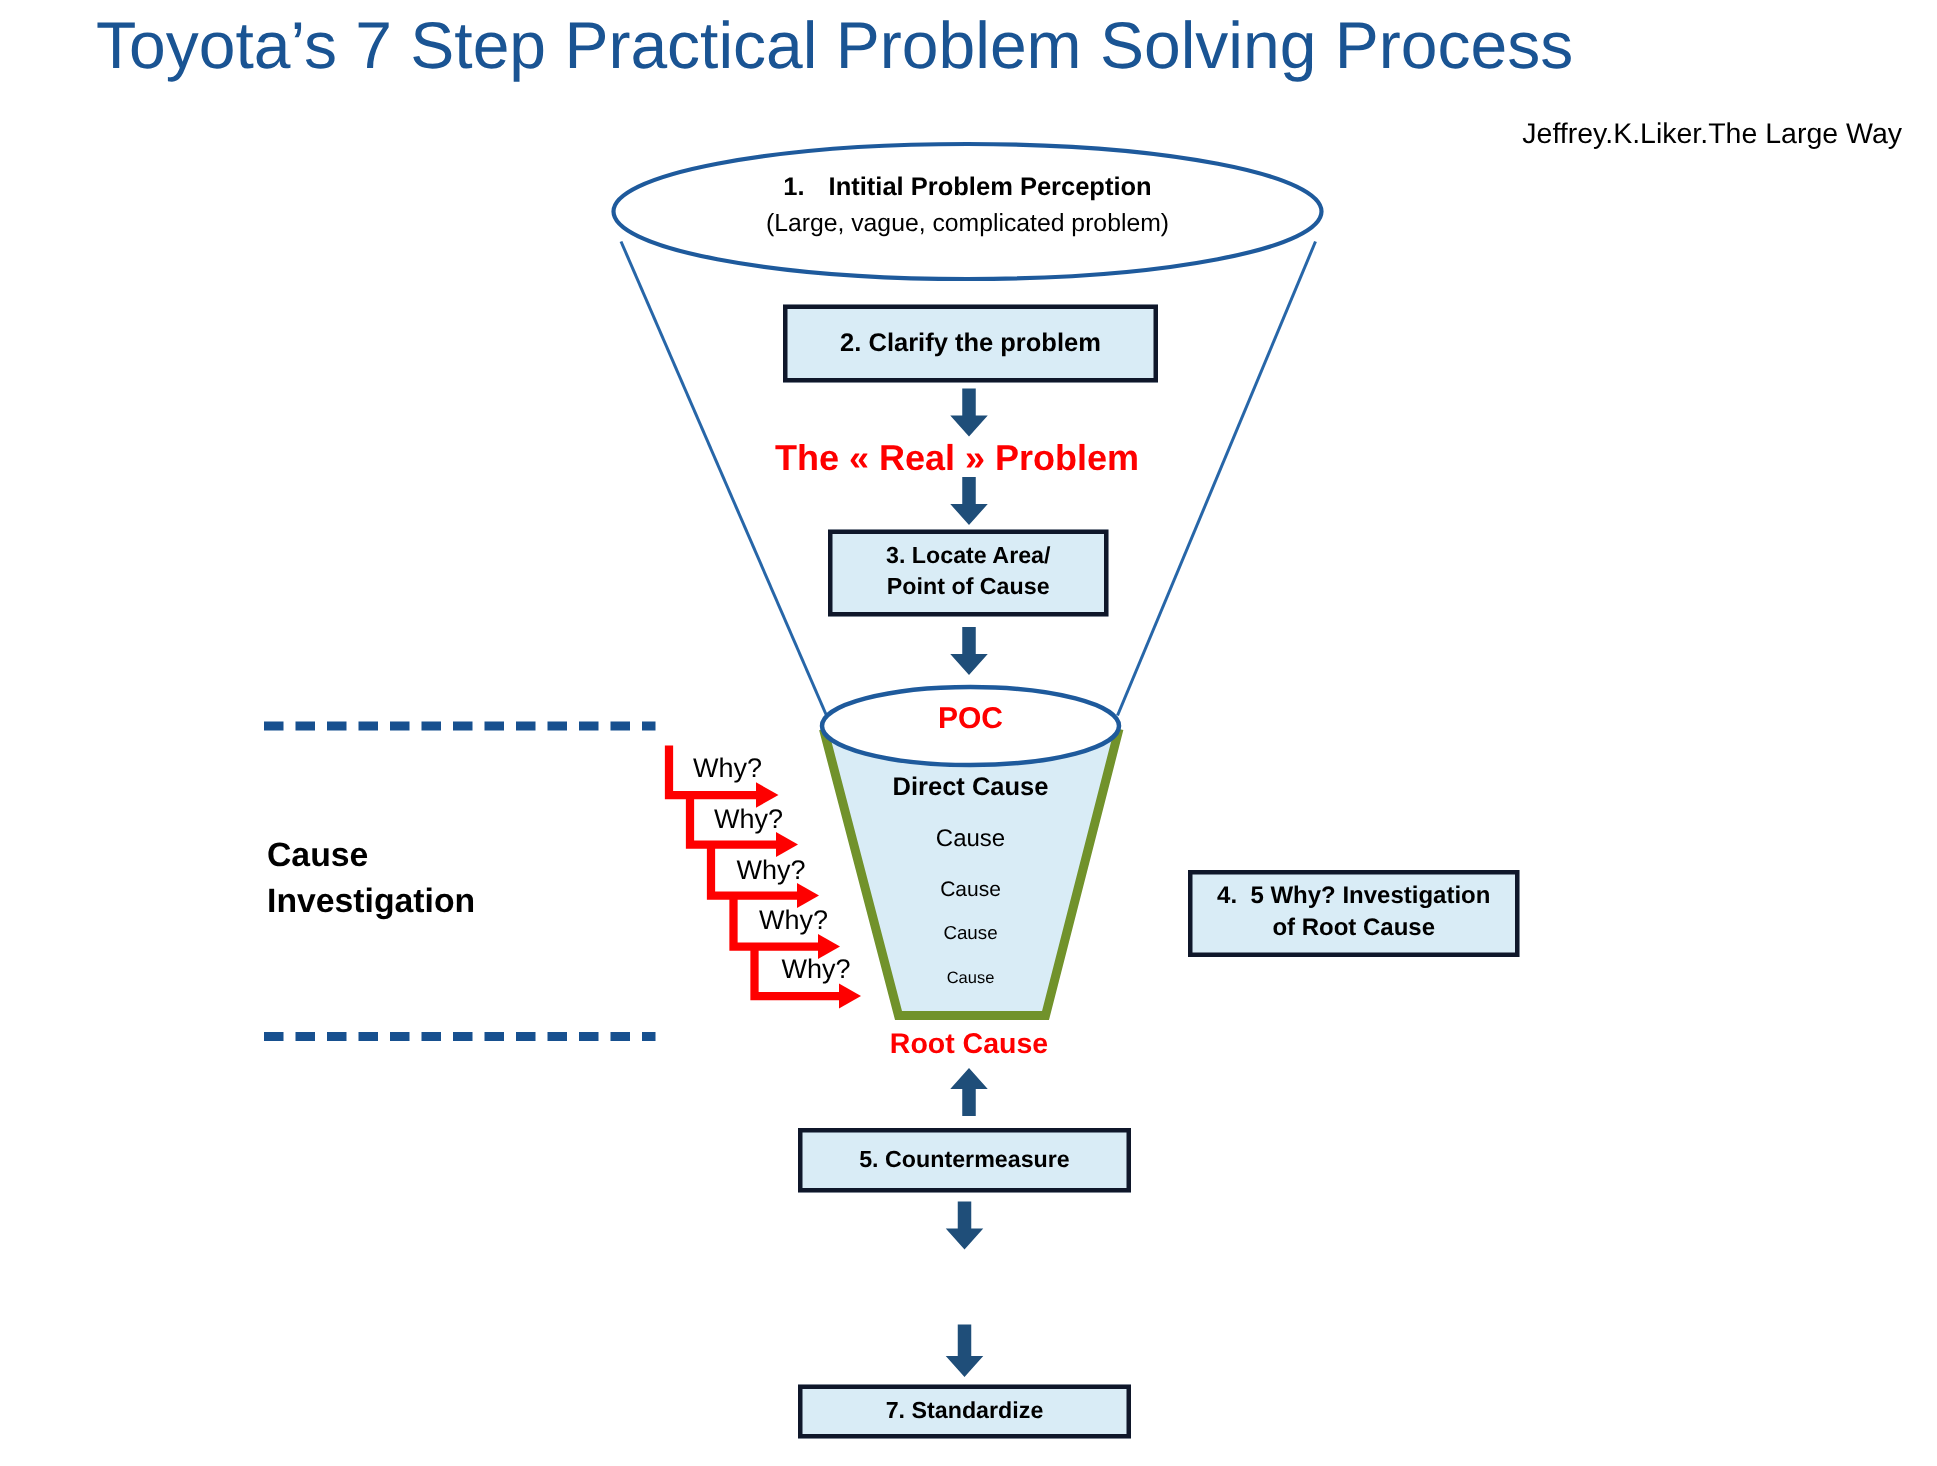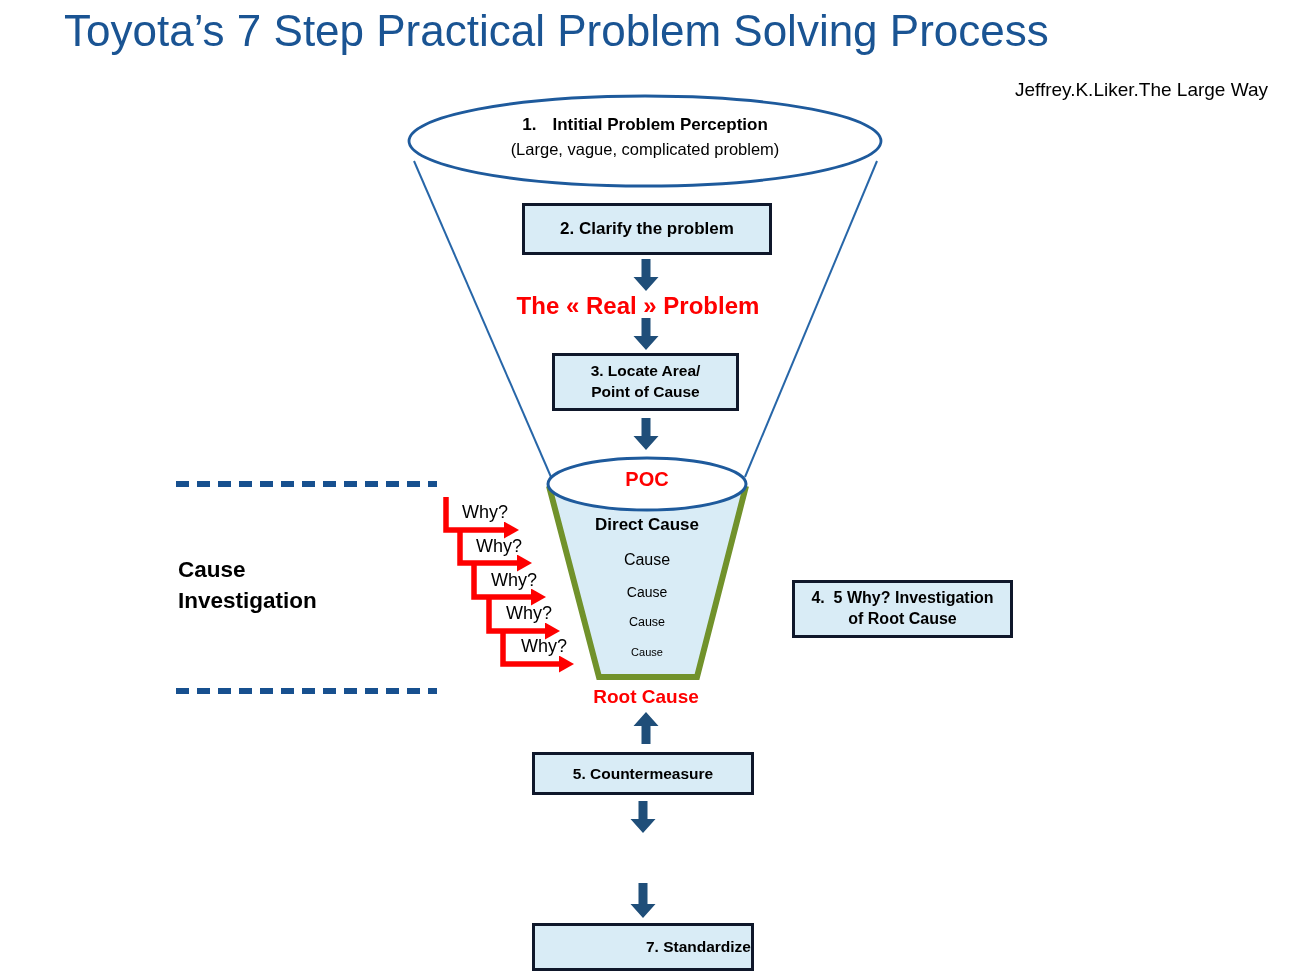--- a/index.html
+++ b/index.html
@@ -28,21 +28,21 @@
     box-sizing:border-box;
     display:flex;align-items:center;justify-content:center;
     text-align:center;color:#000;font-weight:bold;
     z-index:2;
   }
   .box2{left:522px;top:203px;width:250px;height:52px;font-size:17px;}
   .box3{left:552px;top:353px;width:187px;height:58px;font-size:15.5px;line-height:1.35;}
   .box4{left:792px;top:547px;width:221px;height:58px;font-size:16px;line-height:1.3;margin-top:33px;}
   .box5{left:532px;top:752px;width:222px;height:43px;font-size:15.5px;}
   .box6{left:532px;top:837px;width:222px;height:42px;font-size:15.5px;}
-  .box7{left:532px;top:923px;width:222px;height:48px;font-size:15.5px;justify-content:flex-end;}
+  .box7{left:532px;top:923px;width:222px;height:36px;font-size:15.5px;}
   .ellipse-text{
     left:395px;top:115px;width:500px;text-align:center;z-index:2;color:#000;
   }
   .ellipse-line1{font-size:17px;font-weight:bold;display:flex;justify-content:center;gap:16px;}
   .ellipse-line2{font-size:16.5px;margin-top:5px;}
   .red-label{color:#FE0000;font-weight:bold;text-align:center;z-index:2;}
   .real-problem{left:488px;top:292px;width:300px;font-size:24px;}
   .poc{left:597px;top:468px;width:100px;font-size:20px;}
   .root-cause{left:546px;top:686px;width:200px;font-size:19px;}
   .cause-label{left:547px;width:200px;text-align:center;color:#000;z-index:2;}

